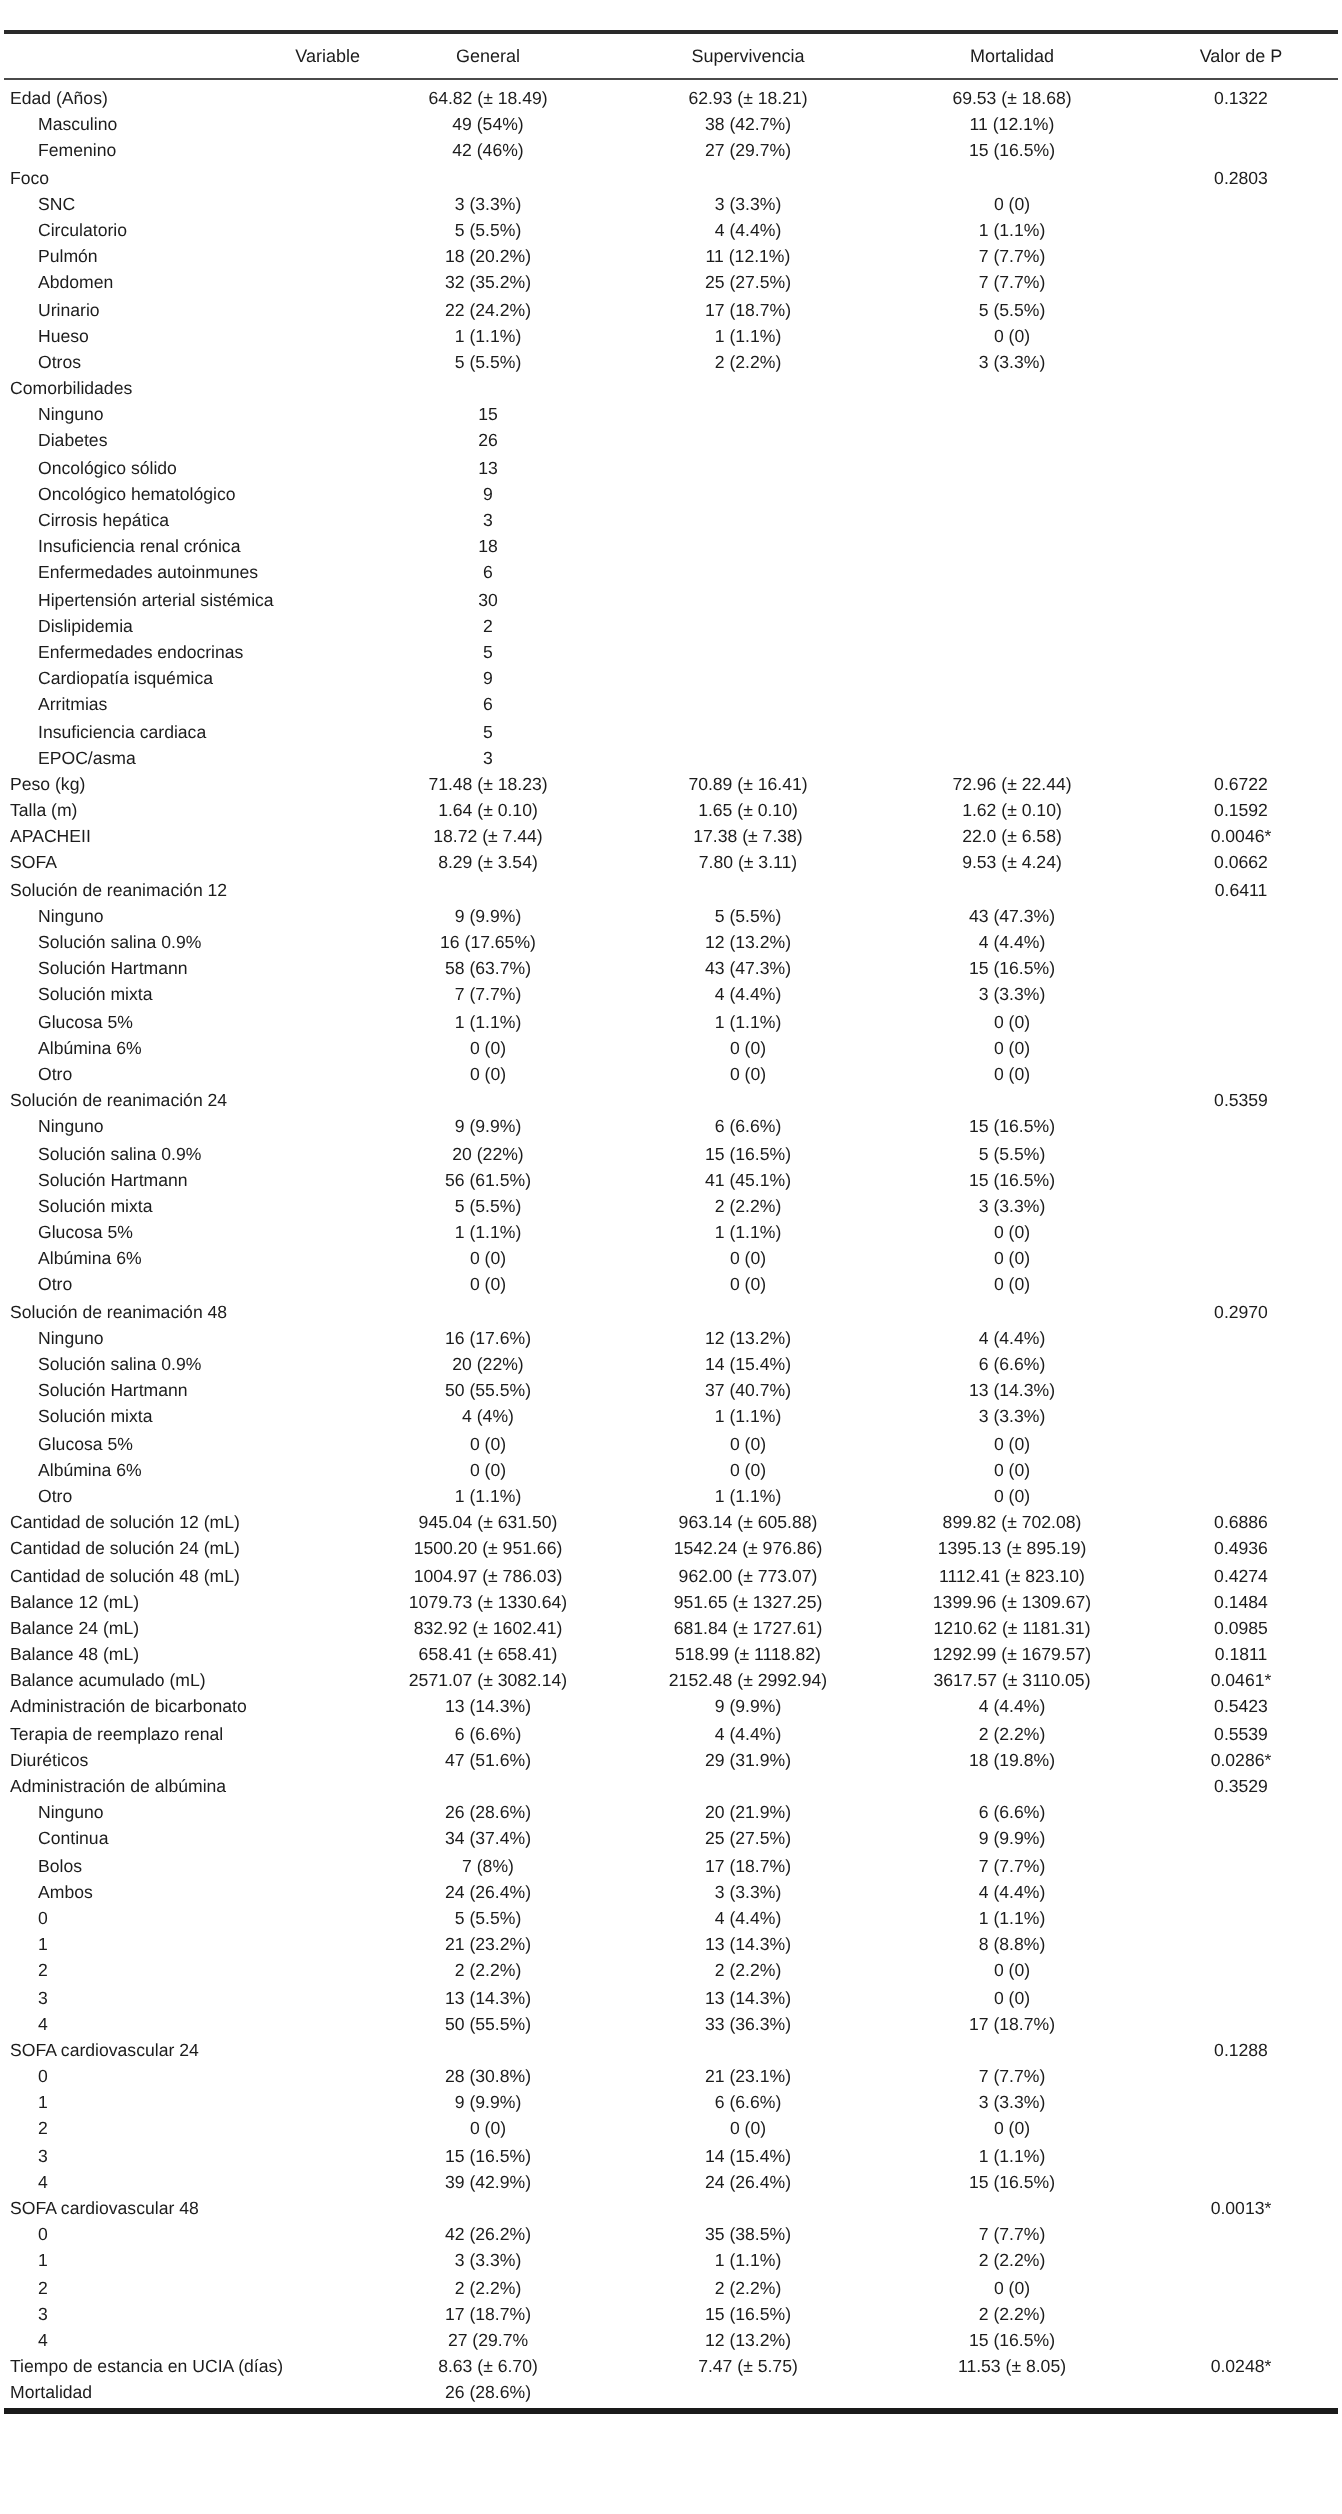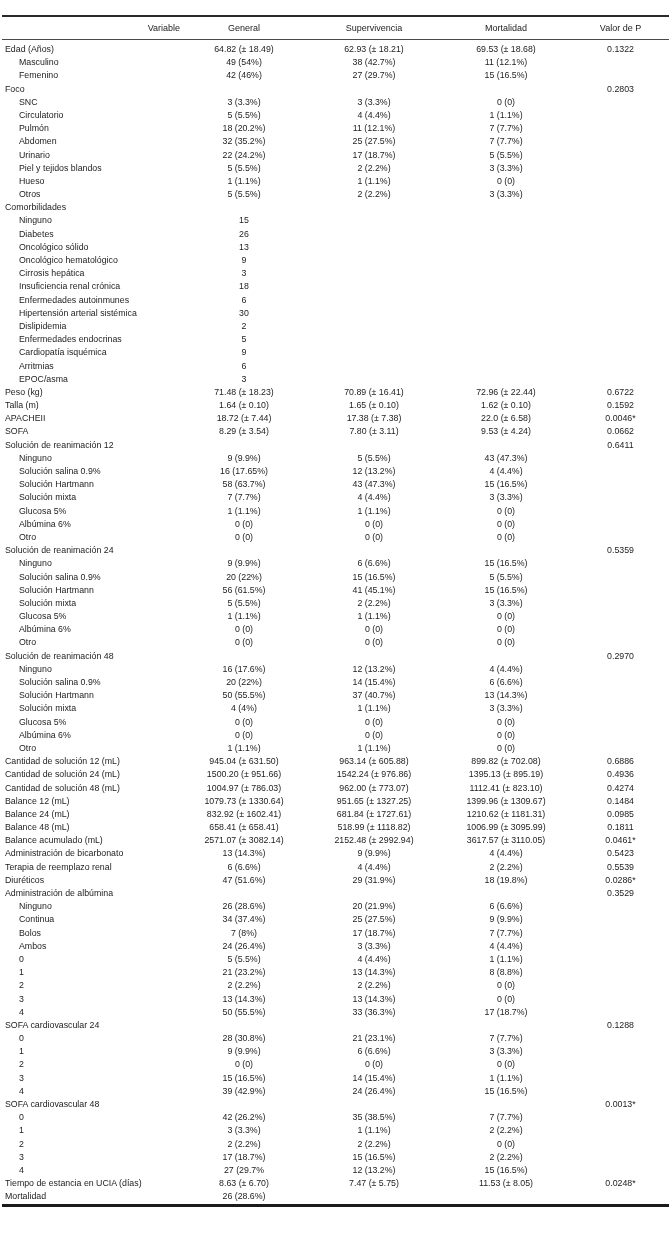--- a/index.html
+++ b/index.html
@@ -135,27 +135,20 @@
           <td class="pval"></td>
         </tr>
         <tr>
           <td class="var ind">Urinario</td>
           <td class="num">22 (24.2%)</td>
           <td class="num">17 (18.7%)</td>
           <td class="num">5 (5.5%)</td>
           <td class="pval"></td>
         </tr>
         <tr>
-          <td class="var ind">Piel y tejidos blandos</td>
-          <td class="num">5 (5.5%)</td>
-          <td class="num">2 (2.2%)</td>
-          <td class="num">3 (3.3%)</td>
-          <td class="pval"></td>
-        </tr>
-        <tr>
           <td class="var ind">Hueso</td>
           <td class="num">1 (1.1%)</td>
           <td class="num">1 (1.1%)</td>
           <td class="num">0 (0)</td>
           <td class="pval"></td>
         </tr>
         <tr>
           <td class="var ind">Otros</td>
           <td class="num">5 (5.5%)</td>
           <td class="num">2 (2.2%)</td>
@@ -242,20 +235,27 @@
         <tr>
           <td class="var ind">Cardiopatía isquémica</td>
           <td class="num">9</td>
           <td class="num"></td>
           <td class="num"></td>
           <td class="pval"></td>
         </tr>
         <tr>
           <td class="var ind">Arritmias</td>
           <td class="num">6</td>
+          <td class="num"></td>
+          <td class="num"></td>
+          <td class="pval"></td>
+        </tr>
+        <tr>
+          <td class="var ind">Insuficiencia cardiaca</td>
+          <td class="num">5</td>
           <td class="num"></td>
           <td class="num"></td>
           <td class="pval"></td>
         </tr>
         <tr>
           <td class="var ind">EPOC/asma</td>
           <td class="num">3</td>
           <td class="num"></td>
           <td class="num"></td>
           <td class="pval"></td>
@@ -488,21 +488,21 @@
           <td class="var">Balance 24 (mL)</td>
           <td class="num">832.92 (± 1602.41)</td>
           <td class="num">681.84 (± 1727.61)</td>
           <td class="num">1210.62 (± 1181.31)</td>
           <td class="pval">0.0985</td>
         </tr>
         <tr>
           <td class="var">Balance 48 (mL)</td>
           <td class="num">658.41 (± 658.41)</td>
           <td class="num">518.99 (± 1118.82)</td>
-          <td class="num">1006.99 (± 3095.99)</td>
+          <td class="num">1292.99 (± 1679.57)</td>
           <td class="pval">0.1811</td>
         </tr>
         <tr>
           <td class="var">Balance acumulado (mL)</td>
           <td class="num">2571.07 (± 3082.14)</td>
           <td class="num">2152.48 (± 2992.94)</td>
           <td class="num">3617.57 (± 3110.05)</td>
           <td class="pval">0.0461*</td>
         </tr>
         <tr>

